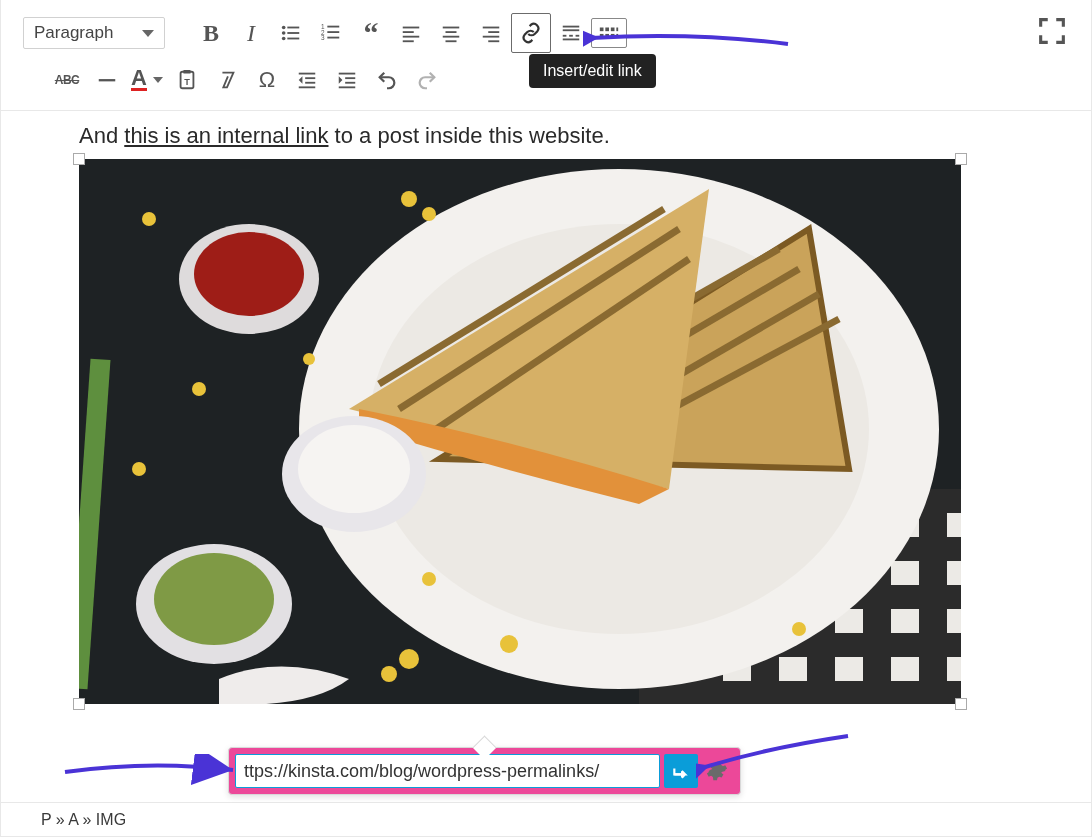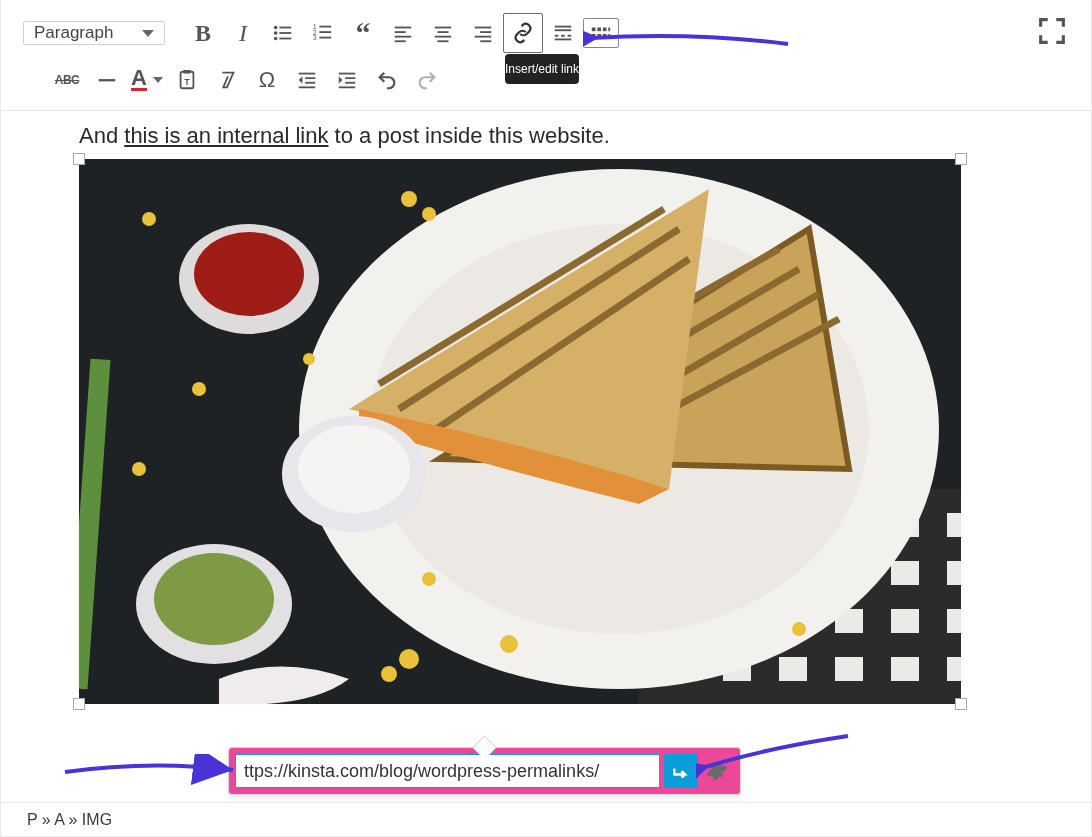--- a/index.html
+++ b/index.html
@@ -1,52 +1,52 @@
 <!DOCTYPE html>
 <html><head>
 <meta charset="utf-8">
 <style>
   * { box-sizing: border-box; }
   html, body { margin: 0; padding: 0; font-family: -apple-system, BlinkMacSystemFont, "Segoe UI", Helvetica, Arial, sans-serif; background:#fff; }
   .editor-frame { width:1092px; height:837px; position:relative; background:#fff; border:1px solid #e8e8e8; border-top:none; overflow:hidden; }
   
   .toolbar { border-bottom:1px solid #e8e8e8; padding:10px 22px 0 22px; }
   .toolbar-row { display:flex; align-items:center; gap:0; height:46px; position:relative; }
-  .format-select { height:24px; width:142px; border:1px solid #d1d1d1; background:#fff; font-size:17px; color:#444; cursor:pointer; display:flex; align-items:center; padding:0 10px; justify-content:space-between; border-radius:2px; margin-right:18px;}
+  .format-select { height:32px; width:142px; border:1px solid #d1d1d1; background:#fff; font-size:17px; color:#444; cursor:pointer; display:flex; align-items:center; padding:0 10px; justify-content:space-between; border-radius:2px; margin-right:26px;}
   .format-select .caret { width:0;height:0;border-left:6px solid transparent;border-right:6px solid transparent;border-top:7px solid #666; }
   .tbtn { width:40px; height:40px; display:flex; align-items:center; justify-content:center; cursor:pointer; color:#555; }
   .tbtn svg, .tbtn span.glyph { width:22px; height:22px; }
   .tbtn.bold-glyph { font-family:Georgia, serif; font-weight:800; font-size:24px;}
   .tbtn.italic-glyph { font-family:Georgia, serif; font-style:italic; font-size:24px; font-weight:500;}
   .tbtn.selected { border:1px solid #6b6b6b; border-radius:2px; }
   .row2 { height:44px; margin-top:2px; margin-bottom:8px;}
   .row2 .tbtn { width:40px; }
   .tbtn.small-text { font-size:12px; font-weight:700; letter-spacing:-0.5px; text-decoration: line-through; color:#555;margin-left:24px;}
   .textcolor { display:flex; align-items:center; gap:2px;}
   .textcolor .A { font-size:22px; font-weight:600; border-bottom:3px solid #d22; line-height:18px; padding-bottom:1px;}
   .textcolor .dd { width:0;height:0;border-left:5px solid transparent;border-right:5px solid transparent;border-top:6px solid #666; margin-left:4px;}
   .distraction-free { position:absolute; right:0; top:4px; width:34px; height:34px; display:flex; align-items:center; justify-content:center; cursor:pointer;}
-  .tooltip { position:absolute; top:54px; left:504px; background:#222; color:#fff; font-size:12px; padding:8px 0; border-radius:4px; white-space:nowrap; z-index:5;}
+  .tooltip { position:absolute; top:54px; left:528px; background:#222; color:#fff; font-size:16px; padding:8px 14px; border-radius:4px; white-space:nowrap; z-index:5;}
   
   .content-area { padding: 8px 22px 0 22px; position:relative;}
   .post-text { font-size:22px; color:#2a2a2a; margin: 4px 0 10px 56px; }
   .post-text .ilink { color:#2a2a2a; text-decoration: underline; }
   .image-wrap { position:relative; margin-left:56px; width:882px;}
   .image-wrap .img-canvas { width:882px; height:545px; display:block; outline:1px solid rgba(0,0,0,0); }
   .sel-handle { position:absolute; width:12px; height:12px; background:#fff; border:1px solid #aaa; }
   .sel-handle.tl{ left:-6px; top:-6px;} .sel-handle.tr{ right:-6px; top:-6px;}
   .sel-handle.bl{ left:-6px; bottom:-6px;} .sel-handle.br{ right:-6px; bottom:-6px;}
   
   .link-popover { position:absolute; left:227px; top:747px; display:flex; align-items:center; background:#ec4899; border:1px solid #d8d8d8; border-radius:4px; padding:6px; box-shadow:0 2px 6px rgba(0,0,0,.12); z-index:4;}
   .link-popover::before { content:""; position:absolute; top:-9px; left:50%; margin-left:-9px; width:16px; height:16px; background:#fff; border-left:1px solid #d8d8d8; border-top:1px solid #d8d8d8; transform:rotate(45deg);}
   .link-input { width:425px; height:34px; border:1px solid #0a9dd9; outline:none; font-size:18px; color:#333; padding:0 8px; border-radius:2px;}
   .apply-btn { width:34px; height:34px; background:#0a9dd9; color:#fff; display:flex; align-items:center; justify-content:center; margin-left:4px; cursor:pointer; border-radius:2px;}
   .settings-btn { width:34px; height:34px; display:flex; align-items:center; justify-content:center; color:#666; cursor:pointer; margin-left:2px;}
   
-  .status-bar { position:absolute; left:0; right:0; bottom:0; height:34px; border-top:1px solid #e8e8e8; display:flex; align-items:center; padding:0 26px; font-size:16px; color:#3a3a3a; background:#fff;}
+  .status-bar { position:absolute; left:0; right:0; bottom:0; height:34px; border-top:1px solid #e8e8e8; display:flex; align-items:center; padding:0 40px; font-size:16px; color:#3a3a3a; background:#fff;}
   
   .annot { position:absolute; pointer-events:none; z-index:6;}
 </style>
 </head>
 <body>
 
 <div class="editor-frame">
 
   <div class="toolbar">
 

